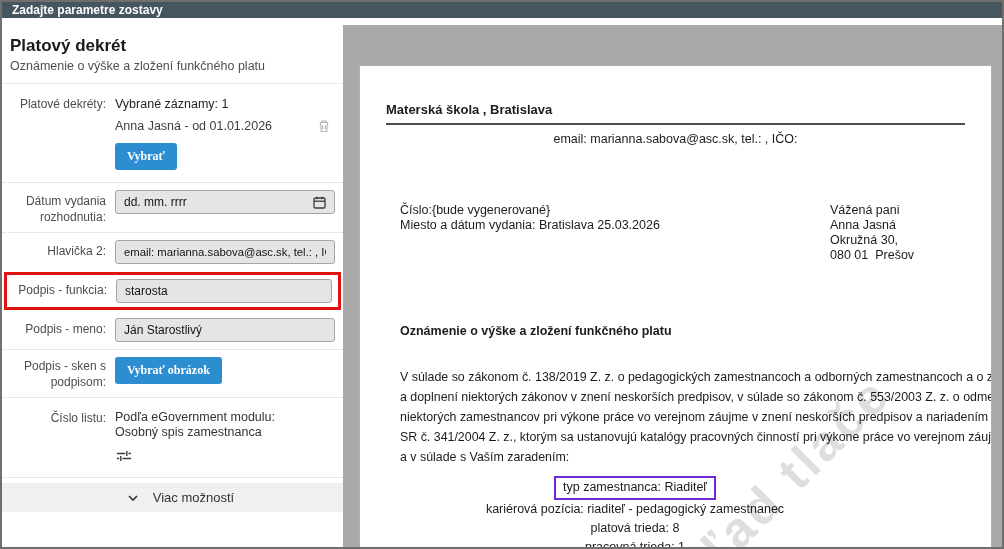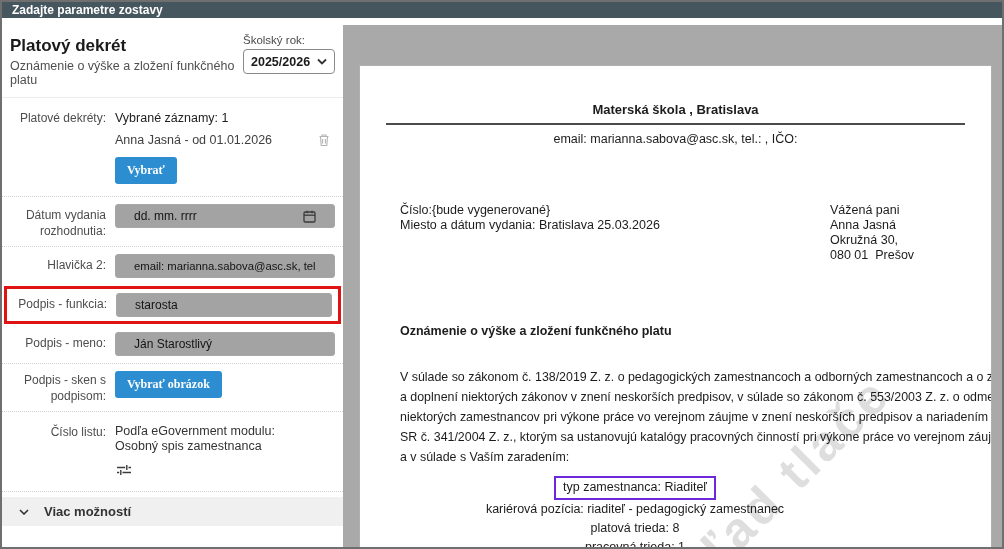--- a/index.html
+++ b/index.html
@@ -38,45 +38,45 @@
   .val-line { font-size:12.5px; color:#222; padding-top:4px; }
   .record-line { display:flex; justify-content:space-between; align-items:center;
     margin-top:8px; font-size:12.5px; color:#404040; padding-right:5px; }
   .trash { cursor:pointer; display:inline-flex; }
 
   .btn-blue { background:#2d8dd1; color:#fff; border:none; border-radius:3px;
     font-family:Liberation Serif, serif; font-size:12px; font-weight:bold; padding:6px 12px;
     margin-top:10px; cursor:pointer; }
 
   input.txt, .input-like { width:100%; height:24px; border:1px solid #a6a6a6;
-    border-radius:3px; background:#a3a3a3; font-family:inherit; font-size:12px;
-    color:#141414; padding:0 18px; }
+    border-radius:3px; background:#e5e5e5; font-family:inherit; font-size:12px;
+    color:#141414; padding:0 8px; }
   .input-like { display:flex; align-items:center; justify-content:space-between; }
 
   .row-funkcia { border:3px solid #e01313; margin:1px 2px; padding:4px 6px 4px 6px; }
   .row-funkcia .lbl { width:94px; flex-basis:94px; }
 
   .egov-line { font-size:12.5px; color:#333; line-height:15px; padding-top:3px; }
   .custom-link { display:flex; align-items:center; gap:6px; margin-top:10px;
     margin-left:2px; font-size:12.5px; color:#3c3c3c; cursor:pointer; }
 
   .more-bar { margin-top:5px; background:#f0f0f0; padding:7px 0 7px 17px;
-    display:flex; align-items:center; gap:15px; font-size:13px; font-weight:bold;
-    color:#333; cursor:pointer; }
+    display:flex; align-items:center; gap:15px; font-size:13px; font-weight:normal;
+    color:#333; cursor:pointer;justify-content:center; }
 
   .actions { display:flex; justify-content:flex-end; gap:7px; padding:27px 9px 0 0; }
 
   
   .preview-pane { flex:1; background:#a9a9a9; position:relative; overflow:hidden; }
   .page { position:absolute; left:16px; top:40px; width:633px; height:540px;
     background:#fff; border:1px solid #b0b0b0; overflow:hidden;
     font-size:12.5px; color:#1c1c1c; }
   .page-inner { position:relative; z-index:1; padding:36px 26px 0 26px; }
 
-  .org-name { text-align:center; font-weight:bold; font-size:13px;
+  .org-name { text-align:left; font-weight:bold; font-size:13px;
     padding-bottom:6px; border-bottom:2px solid #4c4c4c; }
   .org-contact { text-align:center; padding-top:7px; }
 
   .info-row { display:flex; justify-content:space-between; margin-top:57px; line-height:15px; }
   .info-left { white-space:pre; margin-left:14px; }
   .addr { white-space:pre; width:135px; flex:0 0 135px; }
 
   .doc-title { font-weight:bold; margin:61px 0 0 14px; }
   .doc-body { margin:29px 0 0 14px; white-space:pre; line-height:20px; font-size:12.4px; }
 
@@ -98,31 +98,20 @@
   </div>
 
   <div class="main">
 
     <div class="left-panel">
 
       <div class="panel-header">
         <div>
           <h1>Platový dekrét</h1>
           <div class="panel-subtitle">Oznámenie o výške a zložení funkčného platu</div>
-        </div>
-        <div class="school-year">
-          <label>Školský rok:</label>
-          <div class="selectbox">
-            <span>2025/2026</span>
-            <span>
-              <svg width="10" height="7" viewBox="0 0 10 7">
-                  <path d="M1 1.5 L5 5.5 L9 1.5" fill="none" stroke="#333" stroke-width="1.8"></path>
-                </svg>
-            </span>
-          </div>
         </div>
       </div>
 
       <div class="form">
 
         <div class="row row-dekrety">
           <div class="lbl">Platové dekréty:</div>
           <div class="ctl">
             <div class="val-line">Vybrané záznamy: 1</div>
             <div class="record-line">

